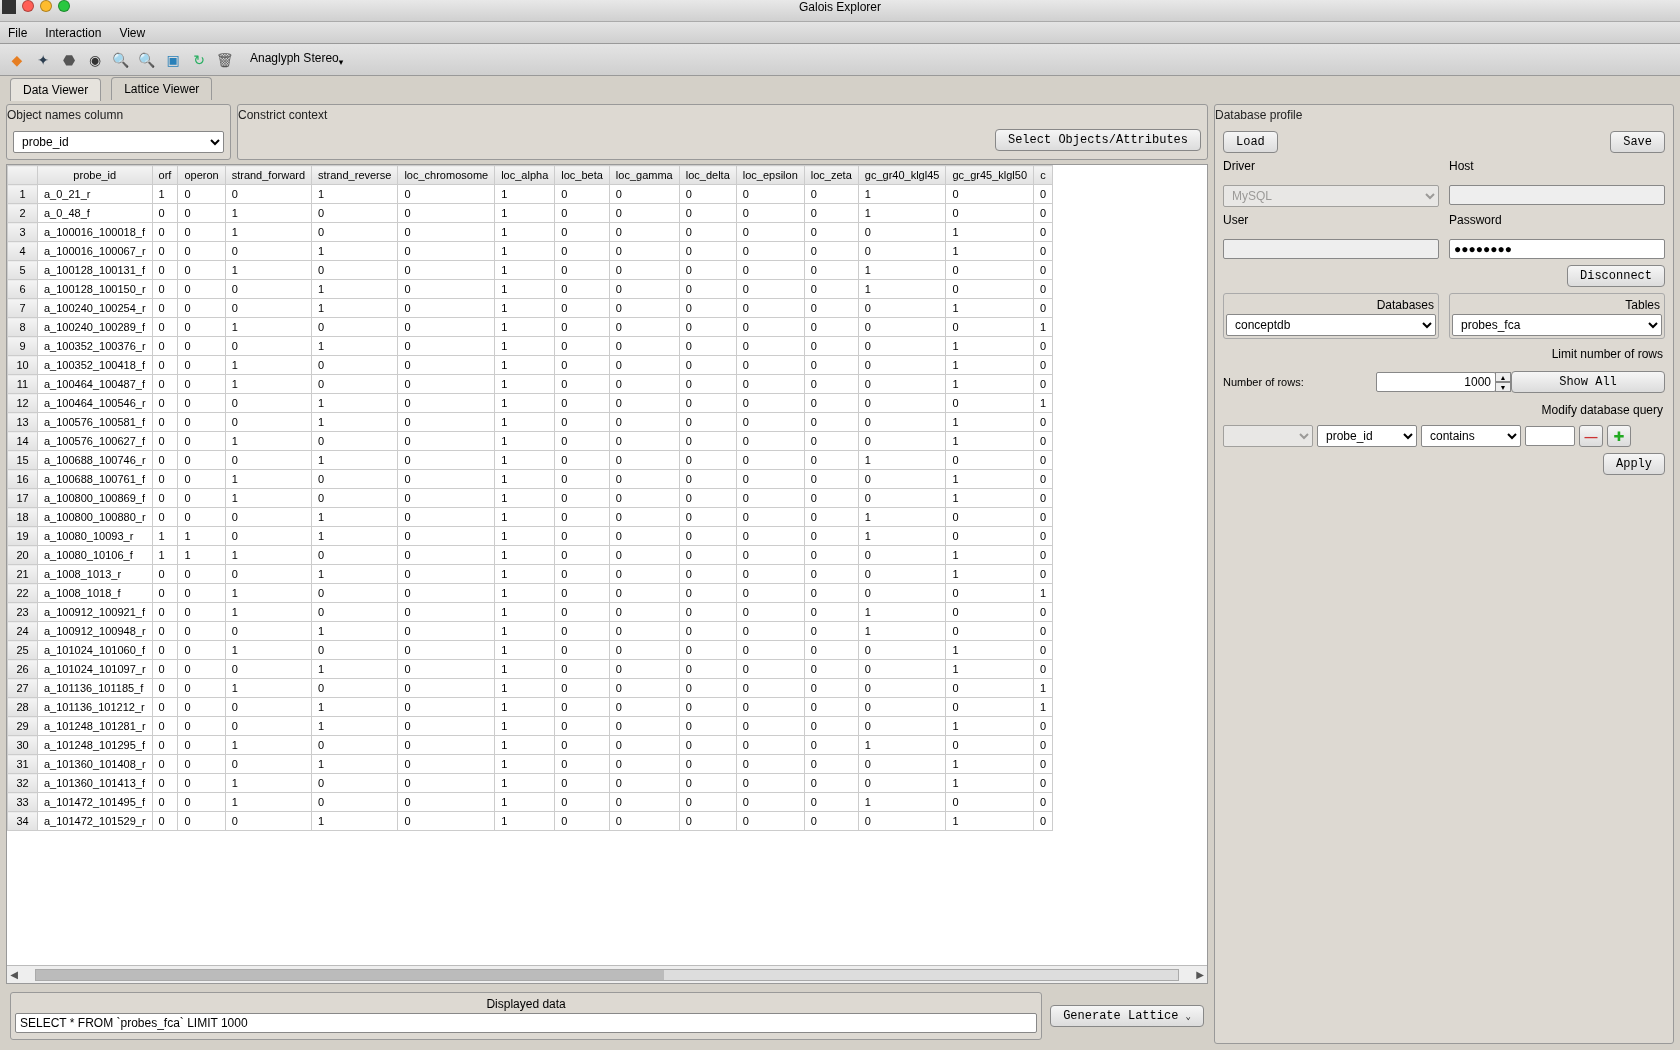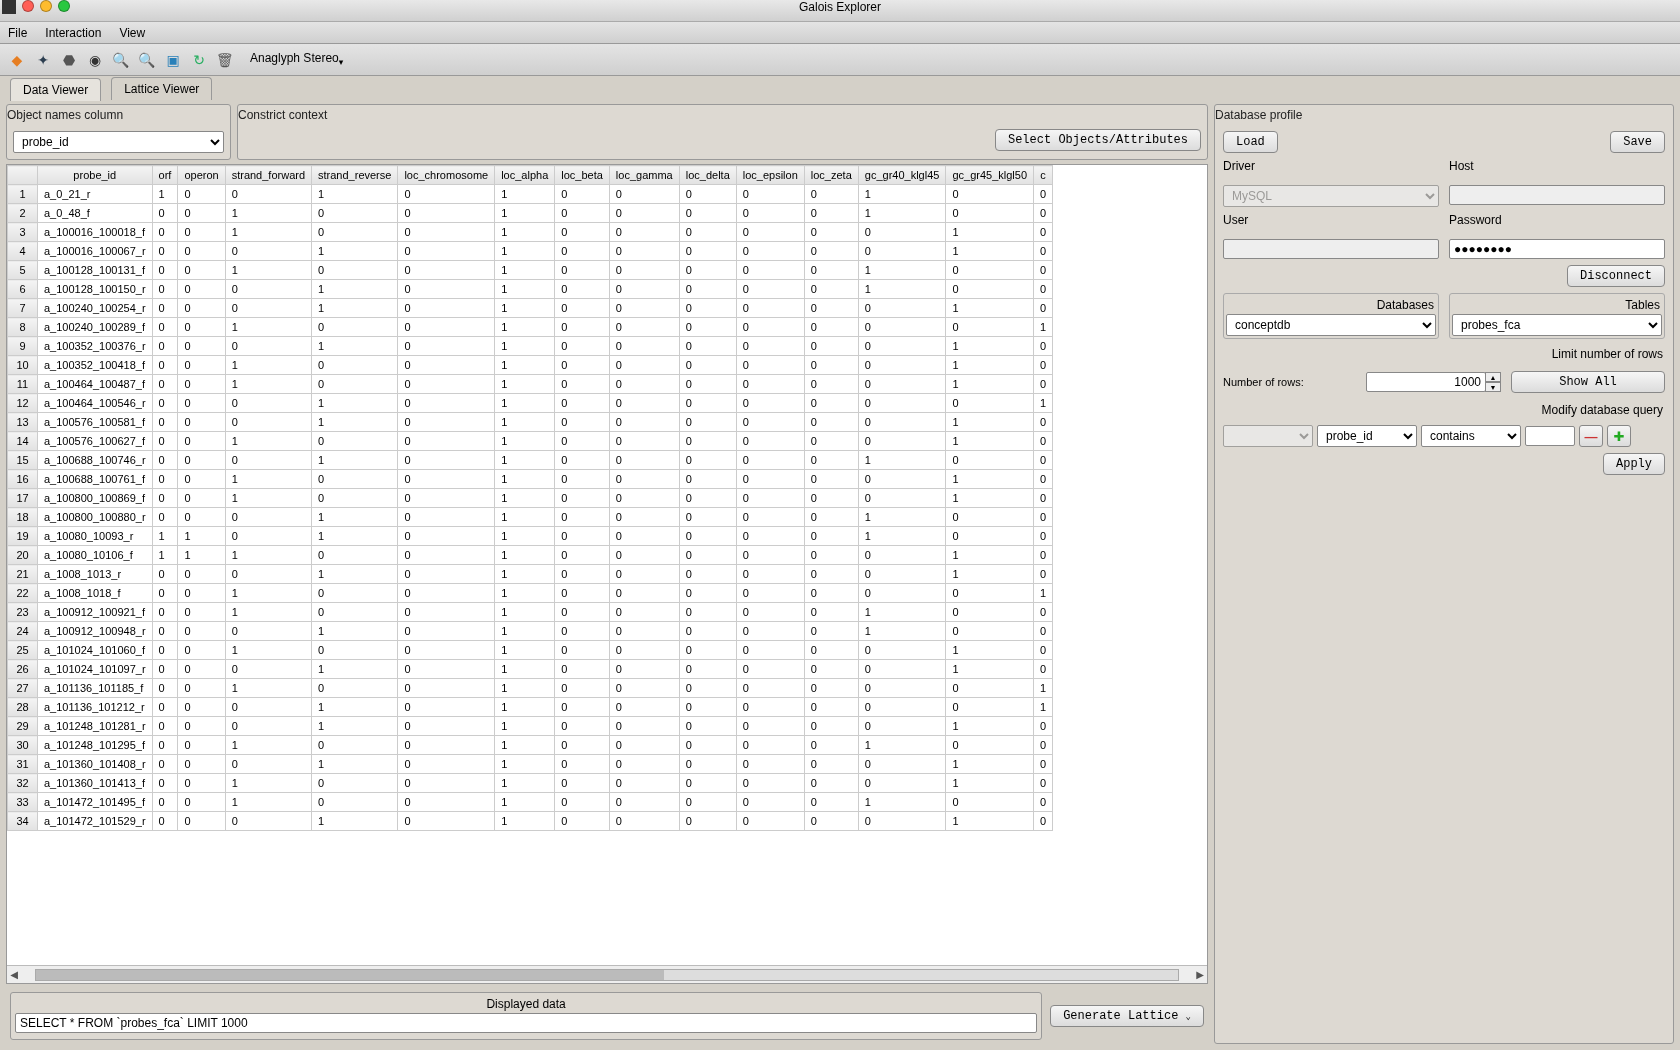--- a/index.html
+++ b/index.html
@@ -108,21 +108,21 @@
 .genlat { }
 .dbprofile .body { padding:6px 8px; display:flex; flex-direction:column; gap:6px;}
 .row2 { display:flex; gap:10px;}
 .row2 > div { flex:1; display:flex; flex-direction:column; gap:12px;}
 .row2 label{ font-size:12px;}
 .btnrow { display:flex; justify-content:space-between;}
 .btnrow.right{justify-content:flex-end;}
 .sect-hdr { text-align:right; font-size:12px; padding:2px;}
 .twoSel { display:flex; gap:10px;}
 .twoSel > div{ flex:1; border:1px solid #aaa; border-radius:3px; background:#ddd9d2; padding:2px;}
-.limitrow{ display:flex; align-items:center; gap:10px; padding:2px 0;}
+.limitrow{ display:flex; align-items:center; padding:2px 0;}
 .spinner{ display:flex; align-items:center;}
 .spinner input{ width:120px; text-align:right;margin-left:8px;}
 .spinbtns{ display:flex; flex-direction:column; margin-left:-1px;}
 .spinbtns button{ height:10px; width:16px; font-size:7px; line-height:7px; padding:0; border:1px solid #888; background:#eee;}
 .queryrow{ display:flex; gap:4px; align-items:center;}
 .queryrow select, .queryrow input{ }
 .iconbtn{ width:24px; height:22px; display:inline-flex; align-items:center; justify-content:center; border:1px solid #888; border-radius:3px; background:linear-gradient(#f6f6f6,#dcdcdc); font-size:13px;}
 .iconbtn.red{ color:#c33; font-weight:bold;}
 .iconbtn.green{ color:#2a2;}
 input[readonly].grayfield{ background:#eee;}

